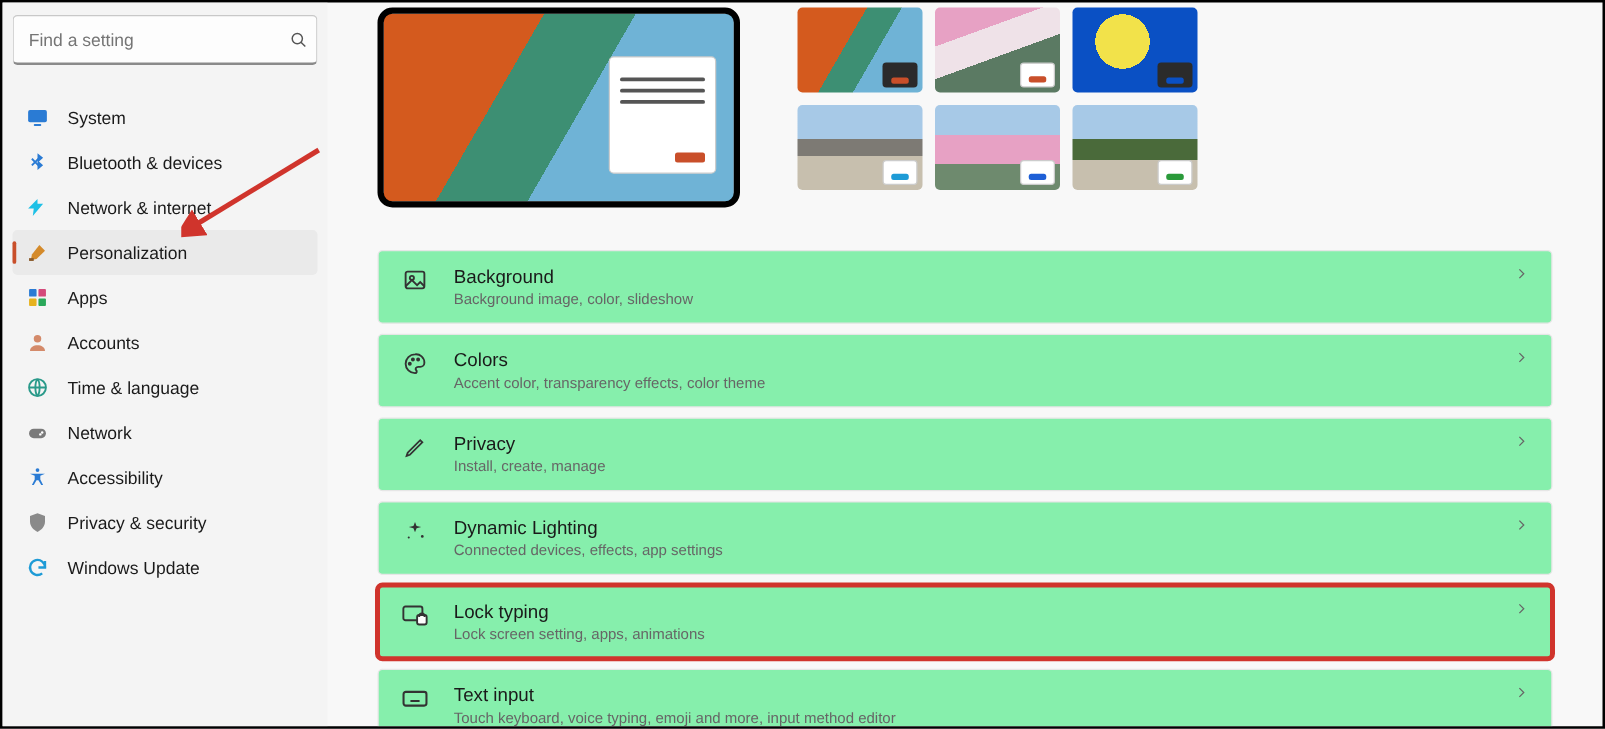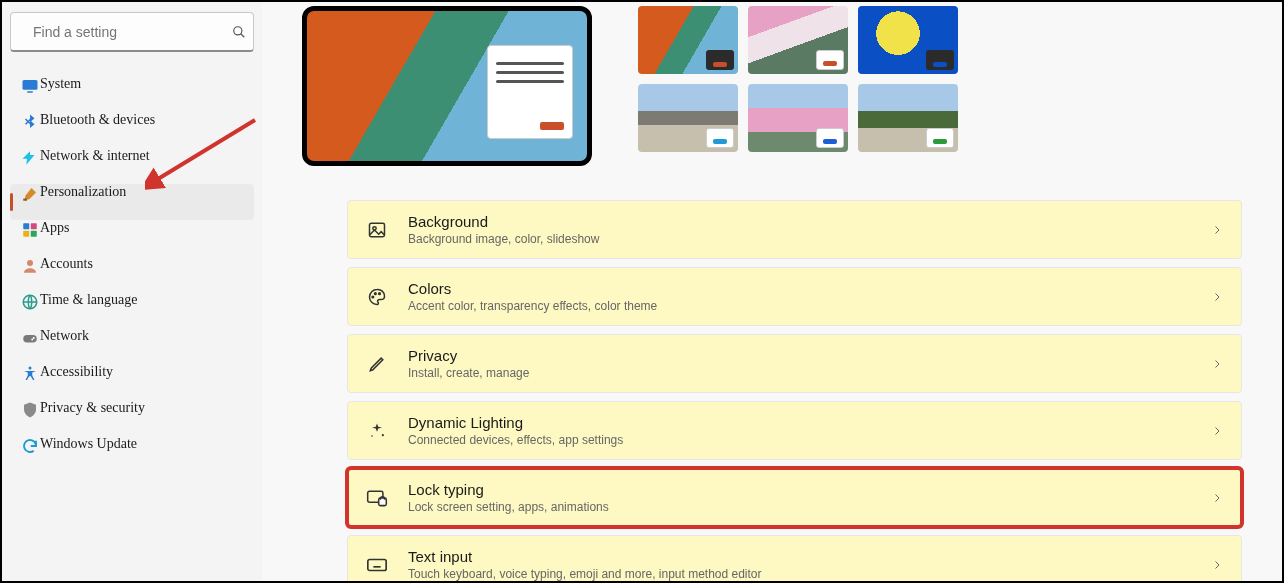--- a/index.html
+++ b/index.html
@@ -21,41 +21,42 @@
     padding: 10px 8px;
     background: #f4f4f4;
   }
   .search {
     position: relative;
     margin-bottom: 24px;
   }
   .search input {
     width: 100%;
     height: 40px;
-    padding: 4px 30px 4px 22px;
+    padding: 4px 30px 4px 12px;
     border: 1px solid #c8c8c8;
     border-bottom: 2px solid #8a8a8a;
     border-radius: 4px;
     background: #fdfdfd;
     font-size: 14px;
     color: #6d28d9;
   }
   .search .sicon {
     position: absolute;
     right: 8px; top: 50%; transform: translateY(-50%);
     color: #555;
   }
   .nav-item {
     display: flex;
+    align-items: center;
+    gap: 14px;
     height: 36px;
     padding: 0 10px;
     border-radius: 4px;
     cursor: pointer;
     position: relative;
-    font-family: Liberation Serif, serif;
   }
   .nav-item.active { background: #eaeaea; }
   .nav-item.active::before {
     content: "";
     position: absolute;
     left: 0; top: 9px; bottom: 9px;
     width: 3px;
     border-radius: 2px;
     background: #c94f2a;
   }
@@ -118,28 +119,27 @@
     width:28px;height:20px;border-radius:3px;
     background:#2b2b2b;
     display:flex;align-items:flex-end;justify-content:center;
     padding-bottom:3px;
   }
   .theme-thumb .chip.light{background:#fff;border:1px solid #ccc;}
   .theme-thumb .chip .sw{width:14px;height:5px;border-radius:2px;}
 
   .cards { display:flex; flex-direction:column; gap:8px; }
   .card {
-    display:flex; align-items:center;
-    background:#fef9c3;
+    display:flex; align-items:flex-start;
+    background:#86efac;
     border:1px solid #e6e6e6;
     border-radius:4px;
     padding:12px 18px;
     gap:20px;
     cursor:pointer;
-    margin-left:45px;
   }
   .card.highlight {
     outline:4px solid #d0342c;
     outline-offset:-2px;
   }
   .card-ico{width:22px;height:22px;display:flex;align-items:center;justify-content:center;color:#333;}
   .card-text{flex:1;}
   .card-title{font-size:15px;}
   .card-sub{font-size:12px;color:#666;margin-top:2px;}
   .card-chev{color:#666;}

